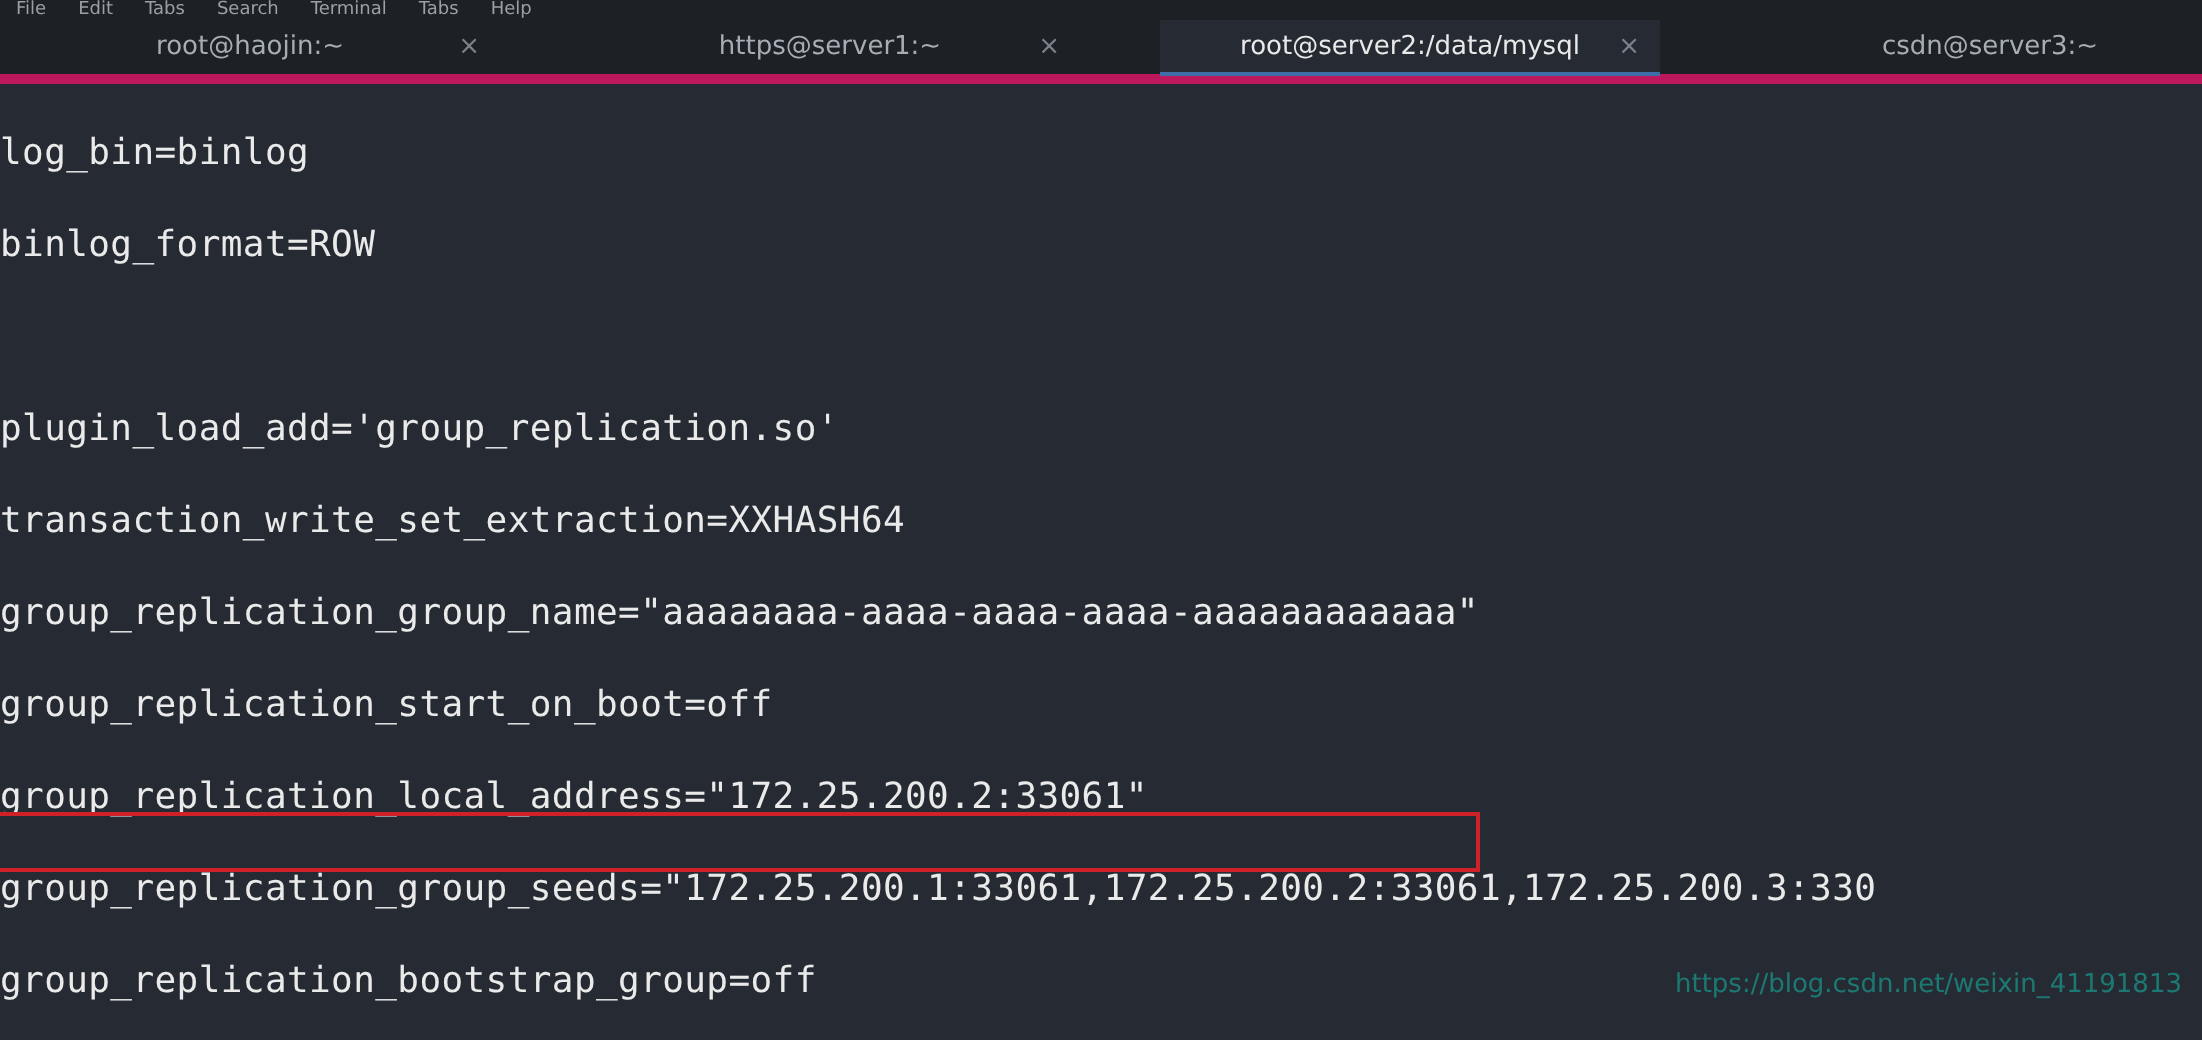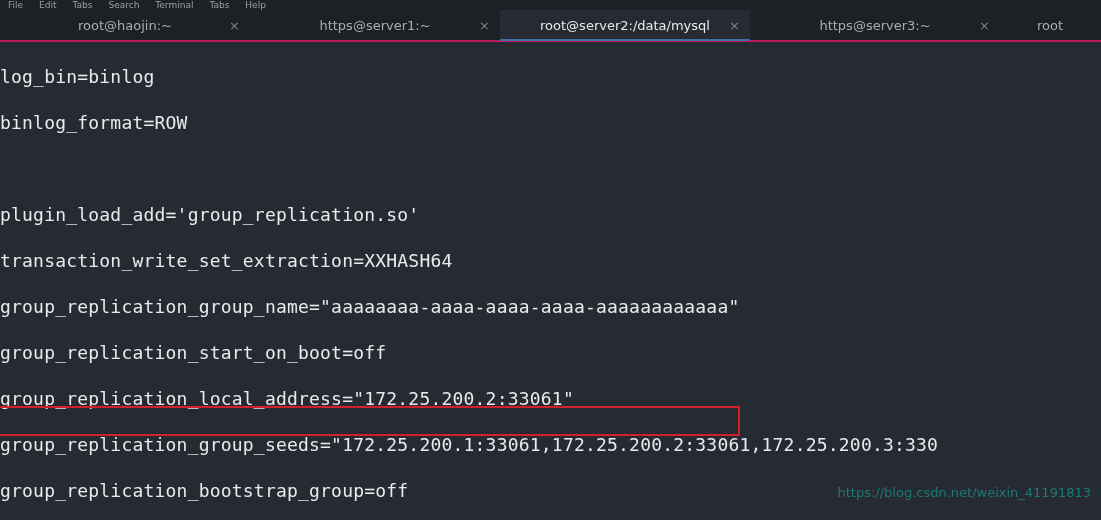--- a/index.html
+++ b/index.html
@@ -20,21 +20,22 @@
       display: flex;
       align-items: center;
       padding: 0 8px;
       gap: 16px;
       overflow: hidden;
     }
     .tabbar {
       display: flex;
       height: 32px;
       background: #1d2025;
-      border-bottom: 2px solid #be185d;
+      border-bottom: 5px solid #be185d;
+      gap: 40px;
     }
     .tab {
       position: relative;
       display: flex;
       align-items: center;
       justify-content: center;
       padding: 0 10px;
       font-family: "DejaVu Sans", sans-serif;
       font-size: 13px;
       color: #a7adb5;
@@ -112,21 +113,21 @@
     </div>
     <div class="tab">
       <span class="title">https@server1:~</span>
       <span class="close">×</span>
     </div>
     <div class="tab active">
       <span class="title">root@server2:/data/mysql</span>
       <span class="close">×</span>
     </div>
     <div class="tab">
-      <span class="title">https@server3:~</span>
+      <span class="title">csdn@server3:~</span>
       <span class="close">×</span>
     </div>
     <div class="tab last">
       <span class="title">root</span>
     </div>
   </div>
 
   <div class="terminal">
 <span class="line">log_bin=binlog</span>
 <span class="line">binlog_format=ROW</span>

